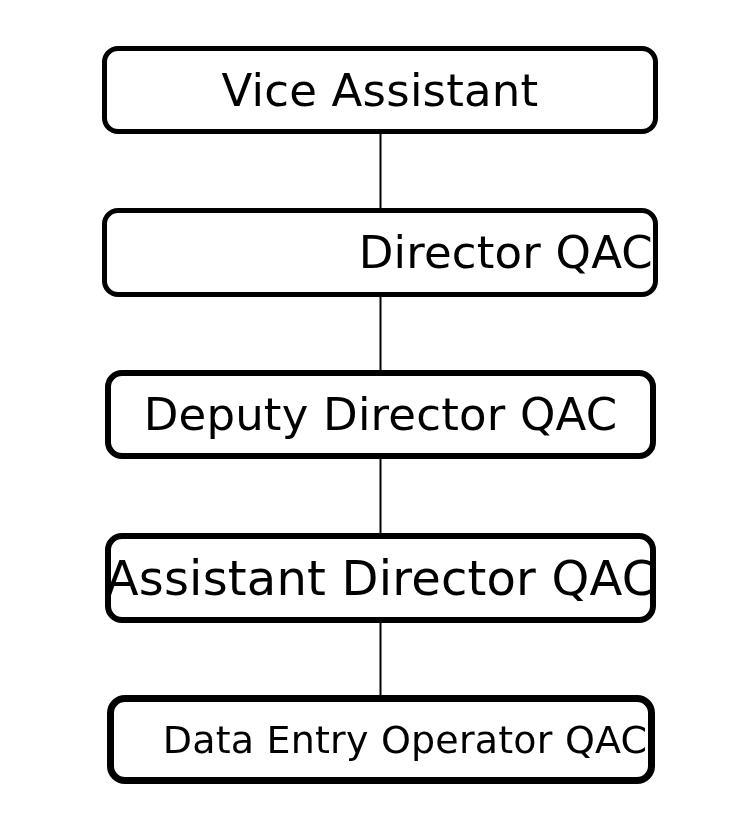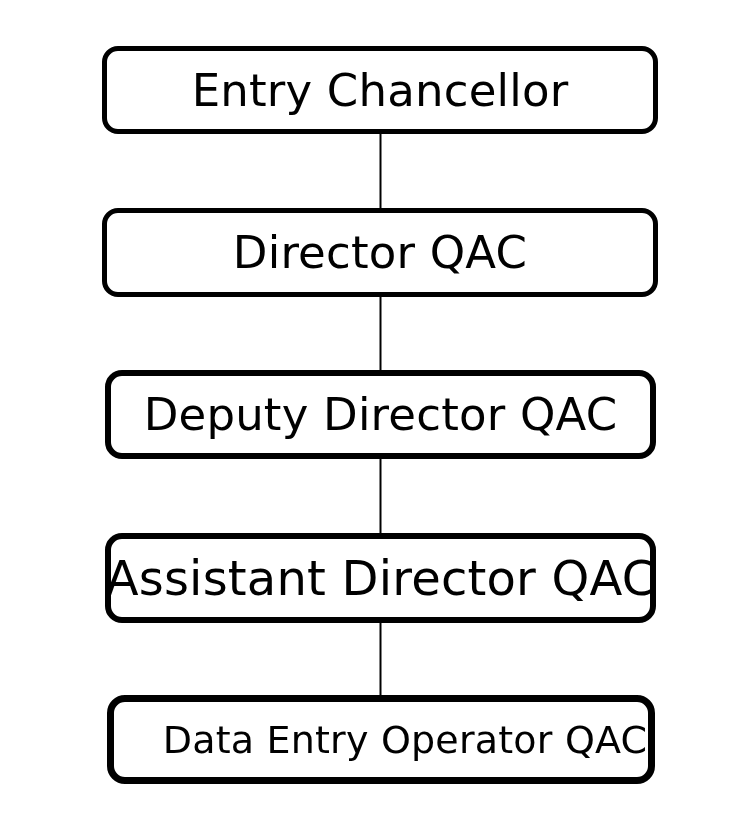--- a/index.html
+++ b/index.html
@@ -56,20 +56,21 @@
   #node-0 .node-label { font-size: 45px; }
 
   
   #node-1 {
     left: 102px;
     top: 208px;
     width: 556px;
     height: 89px;
     border-width: 5px;
     border-radius: 16px;
+    justify-content: flex-end;
   }
   #node-1 .node-label { font-size: 45px; }
 
   
   #node-2 {
     left: 105px;
     top: 370px;
     width: 551px;
     height: 89px;
     border-width: 6px;
@@ -106,21 +107,21 @@
 <div id="chart-root">
 
   <svg class="connector-layer" width="747" height="822" viewBox="0 0 747 822" xmlns="http://www.w3.org/2000/svg">
     <line x1="380.5" y1="134" x2="380.5" y2="209" stroke="#000000" stroke-width="2"></line>
     <line x1="380.5" y1="296" x2="380.5" y2="371" stroke="#000000" stroke-width="2"></line>
     <line x1="380.5" y1="458" x2="380.5" y2="534" stroke="#000000" stroke-width="2"></line>
     <line x1="380.5" y1="622" x2="380.5" y2="697" stroke="#000000" stroke-width="2"></line>
   </svg>
 
   <div class="node-box" id="node-0">
-    <span class="node-label">Entry Chancellor</span>
+    <span class="node-label">Vice Assistant</span>
   </div>
 
   <div class="node-box" id="node-1">
     <span class="node-label">Director QAC</span>
   </div>
 
   <div class="node-box" id="node-2">
     <span class="node-label">Deputy Director QAC</span>
   </div>
 

